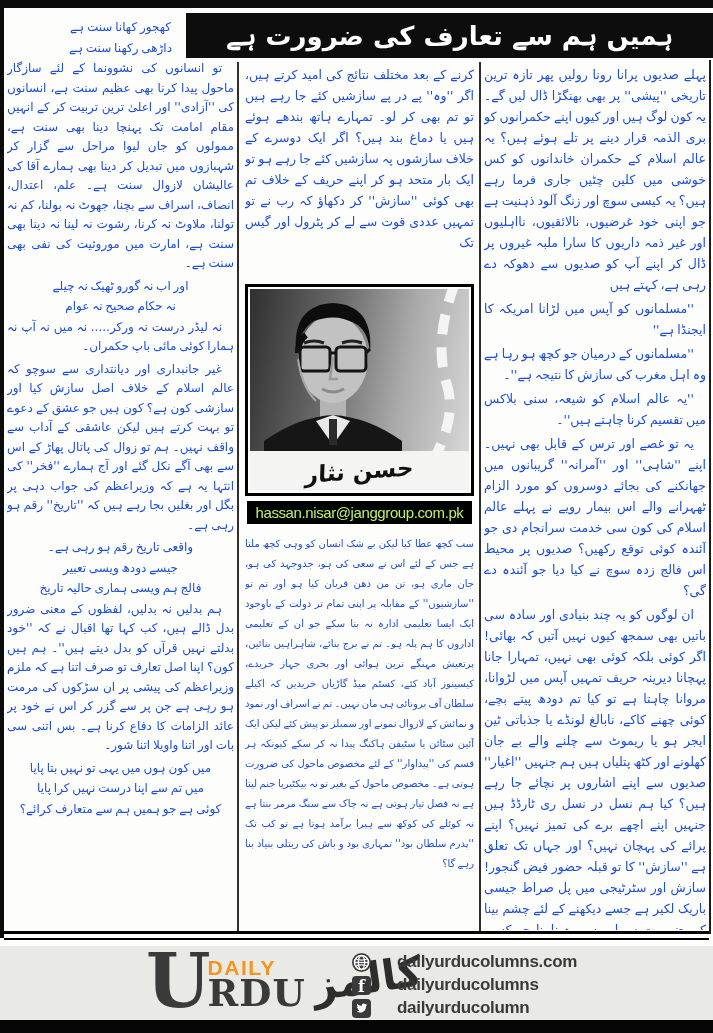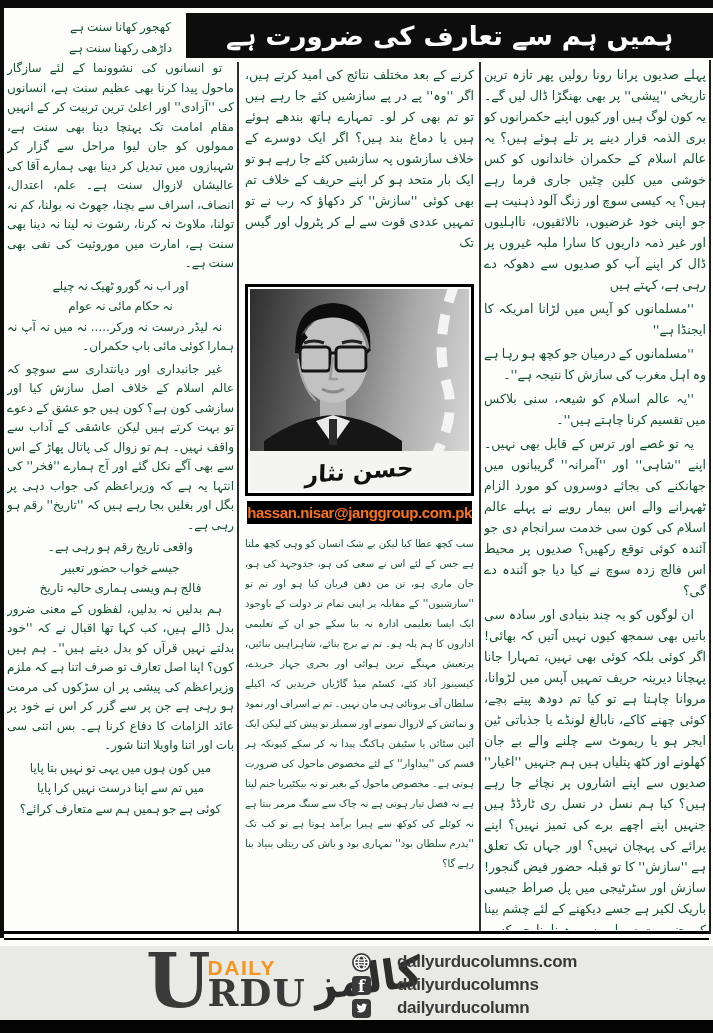--- a/index.html
+++ b/index.html
@@ -17,21 +17,21 @@
   .divider-2  { left:479px; }
   .bottom-rule{ position:absolute; left:4px; top:931px; width:705px; height:9px;
                 border-top:3px solid #000; border-bottom:2px solid #000; }
   
   .title-bar {
     position:absolute; left:186px; top:13px; width:527px; height:45px; background:#0d0d0d;
     display:flex; align-items:center; justify-content:center; direction:rtl;
   }
   .title-bar .title { color:#ffffff; font-size:26px; font-weight:bold; letter-spacing:0; }
   
-  .col { position:absolute; direction:rtl; color:#14532d; overflow:hidden; }
+  .col { position:absolute; direction:rtl; color:#1d4ed8; overflow:hidden; }
   .col p { text-align:justify; text-align-last:right; word-spacing:-1px; margin-bottom:3px; }
   .col p.quote { text-indent:12px; }
   .col p.verse { text-align:center; text-align-last:center; margin-bottom:1px; }
   .col-right      { left:484px; top:64px;  width:222px; height:866px; font-size:12.5px; line-height:21px; }
   .col-mid-top    { left:245px; top:64px;  width:229px; height:218px; font-size:12.5px; line-height:21px; }
   .col-mid-bottom { left:245px; top:534px; width:229px; height:397px; font-size:10px;   line-height:20px; }
   .col-left       { left:7px;   top:18px;  width:227px; height:912px; font-size:12px;   line-height:19.5px; }
   
   .photo-block { position:absolute; left:245px; top:284px; width:229px; height:246px; }
   .photo-frame {
@@ -56,21 +56,21 @@
   }
   .signature {
     direction:rtl; color:#101010; font-size:23px; font-weight:bold;
     transform:rotate(-4deg) skewX(-6deg); letter-spacing:1px;
   }
   .email-bar {
     position:absolute; left:0; top:215px; width:229px; height:27px; background:#000;
     box-shadow:inset 0 0 0 2px #fff; display:flex; align-items:center; justify-content:center;
   }
   .email-bar span {
-    color:#f97316; font-family:"Liberation Sans", sans-serif; font-weight:bold;
+    color:#bef264; font-family:"Liberation Sans", sans-serif; font-weight:normal;
     font-size:15px; letter-spacing:-0.4px;
   }
   
   .footer { position:absolute; left:0; top:946px; width:713px; height:74px; background:#e9e9e6; }
   .footer-bottom-bar { position:absolute; left:0; top:1020px; width:713px; height:13px; background:#050505; }
   .logo { position:absolute; left:146px; top:4px; display:flex; align-items:flex-start; }
   .logo-u { font-family:"DejaVu Serif", serif; font-weight:bold; font-size:74px; line-height:62px; color:#3a3a3a; }
   .logo-stack { display:flex; flex-direction:column; margin-left:-3px; }
   .logo-daily { font-family:"Liberation Sans", sans-serif; font-weight:bold; font-size:21px; line-height:19px;
                 color:#f7941d; letter-spacing:1.5px; margin-top:8px; }
@@ -154,25 +154,25 @@
 
   <div class="col col-mid-bottom">
     <p>سب کچھ عطا کیا لیکن بے شک انسان کو وہی کچھ ملتا ہے جس کے لئے اس نے سعی کی ہو، جدوجہد کی ہو، جان ماری ہو، تن من دھن قربان کیا ہو اور تم تو ''سازشیوں'' کے مقابلہ پر اپنی تمام تر دولت کے باوجود ایک ایسا تعلیمی ادارہ نہ بنا سکے جو ان کے تعلیمی اداروں کا ہم پلہ ہو۔ تم نے برج بنائے، شاہراہیں بنائیں، پرتعیش مہنگے ترین ہوائی اور بحری جہاز خریدے، کیسینوز آباد کئے، کسٹم میڈ گاڑیاں خریدیں کہ اکیلے سلطان آف برونائی ہی مان نہیں۔ تم نے اسراف اور نمود و نمائش کے لازوال نمونے اور سمبلز تو پیش کئے لیکن ایک آئین سٹائن یا سٹیفن ہاکنگ پیدا نہ کر سکے کیونکہ ہر قسم کی ''پیداوار'' کے لئے مخصوص ماحول کی ضرورت ہوتی ہے۔ مخصوص ماحول کے بغیر تو نہ بیکٹیریا جنم لیتا ہے نہ فصل تیار ہوتی ہے نہ چاک سے سنگ مرمر بنتا ہے نہ کوئلے کی کوکھ سے ہیرا برآمد ہوتا ہے تو کب تک ''پدرم سلطان بود'' تمہاری بود و باش کی ریتلی بنیاد بنا رہے گا؟</p>
   </div>
 
   <div class="col col-left">
     <p class="verse">کھجور کھانا سنت ہے</p>
     <p class="verse">داڑھی رکھنا سنت ہے</p>
     <p class="quote">تو انسانوں کی نشوونما کے لئے سازگار ماحول پیدا کرنا بھی عظیم سنت ہے، انسانوں کی ''آزادی'' اور اعلیٰ ترین تربیت کر کے انہیں مقام امامت تک پہنچا دینا بھی سنت ہے، ممولوں کو جان لیوا مراحل سے گزار کر شہبازوں میں تبدیل کر دینا بھی ہمارے آقا کی عالیشان لازوال سنت ہے۔ علم، اعتدال، انصاف، اسراف سے بچنا، جھوٹ نہ بولنا، کم نہ تولنا، ملاوٹ نہ کرنا، رشوت نہ لینا نہ دینا بھی سنت ہے، امارت میں موروثیت کی نفی بھی سنت ہے۔</p>
     <p class="verse">اور اب نہ گورو ٹھیک نہ چیلے</p>
-    <p class="verse">نہ حکام مائی نہ عوام</p>
+    <p class="verse">نہ حکام صحیح نہ عوام</p>
     <p class="quote">نہ لیڈر درست نہ ورکر..... نہ میں نہ آپ نہ ہمارا کوئی مائی باپ حکمران۔</p>
     <p class="quote">غیر جانبداری اور دیانتداری سے سوچو کہ عالم اسلام کے خلاف اصل سازش کیا اور سازشی کون ہے؟ کون ہیں جو عشق کے دعوے تو بہت کرتے ہیں لیکن عاشقی کے آداب سے واقف نہیں۔ ہم تو زوال کی پاتال پھاڑ کے اس سے بھی آگے نکل گئے اور آج ہمارے ''فخر'' کی انتہا یہ ہے کہ وزیراعظم کی جواب دہی پر بگل اور بغلیں بجا رہے ہیں کہ ''تاریخ'' رقم ہو رہی ہے۔</p>
     <p class="verse">واقعی تاریخ رقم ہو رہی ہے۔</p>
-    <p class="verse">جیسے خواب حضور تعبیر</p>
+    <p class="verse">جیسے دودھ ویسی تعبیر</p>
     <p class="verse">فالج ہم ویسی ہماری حالیہ تاریخ</p>
     <p class="quote">ہم بدلیں نہ بدلیں، لفظوں کے معنی ضرور بدل ڈالے ہیں، کب کہا تھا اقبال نے کہ ''خود بدلتے نہیں قرآں کو بدل دیتے ہیں''۔ ہم ہیں کون؟ اپنا اصل تعارف تو صرف اتنا ہے کہ ملزم وزیراعظم کی پیشی پر ان سڑکوں کی مرمت ہو رہی ہے جن پر سے گزر کر اس نے خود پر عائد الزامات کا دفاع کرنا ہے۔ بس اتنی سی بات اور اتنا واویلا اتنا شور۔</p>
     <p class="verse">میں کون ہوں میں یہی تو نہیں بتا پایا</p>
     <p class="verse">میں تم سے اپنا درست نہیں کرا پایا</p>
     <p class="verse">کوئی ہے جو ہمیں ہم سے متعارف کرائے؟</p>
   </div>
 
   <div class="footer">
     <div class="logo">
       <span class="logo-u">U</span>

